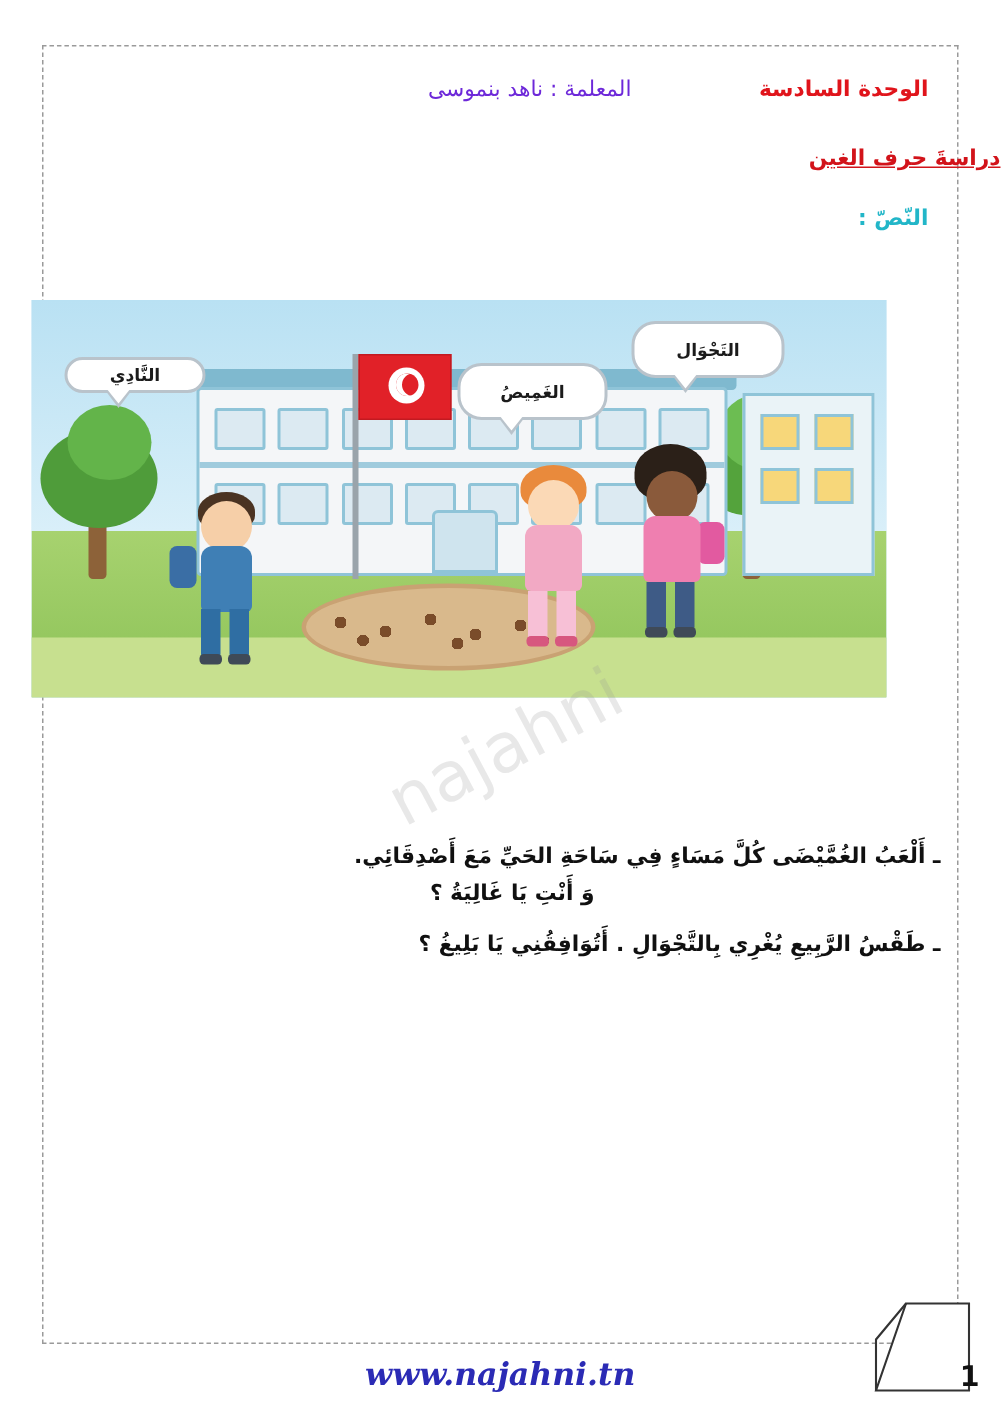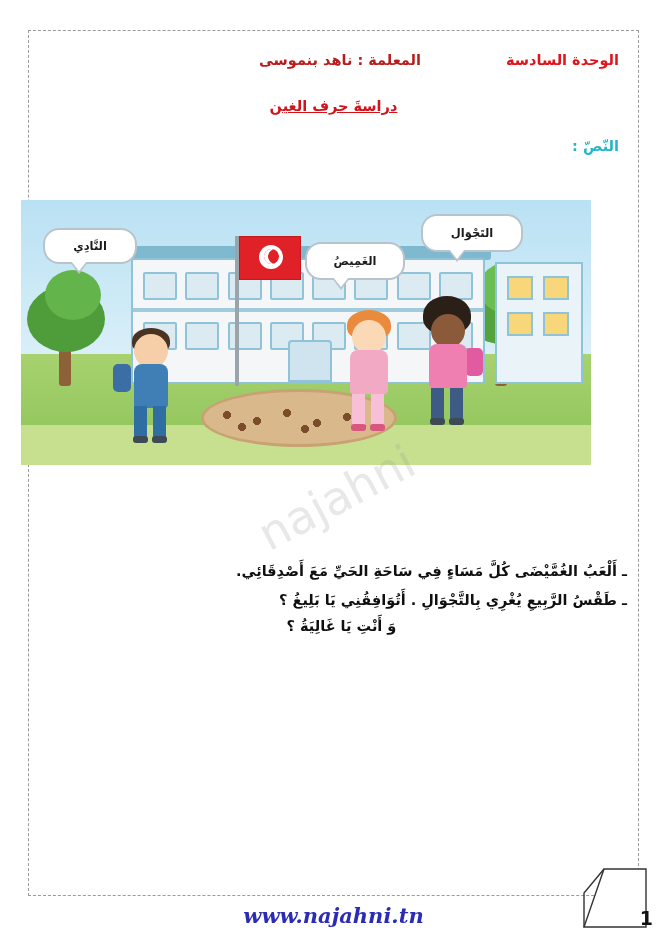--- a/index.html
+++ b/index.html
@@ -42,32 +42,31 @@
     top: 0;
     color: #e0141b;
     font-size: 14.5px;
     font-weight: bold;
     white-space: nowrap;
   }
   .teacher-name {
     position: absolute;
     right: 198px;
     top: 0;
-    color: #b91c1c;
+    color: #6d28d9;
     font-size: 14.5px;
-    font-weight: bold;
+    font-weight: normal;
     white-space: nowrap;
   }
 
   .lesson-title {
     position: absolute;
     top: 98px;
     left: 0;
     right: 0;
-    text-align: center;
     color: #d2131a;
     font-size: 14.5px;
     font-weight: bold;
     text-decoration: underline;
   }
 
   .text-label {
     position: absolute;
     top: 138px;
     right: 48px;
@@ -491,31 +490,31 @@
     <div class="backpack" style="left:48px; top:44px; background:#e25aa0;"></div>
     <div class="kid-body" style="left:12px; top:40px; width:38px; background:#ef7fb0;"></div>
     <div class="kid-legs" style="left:14px; top:84px;">
       <div class="leg" style="left:0; background:#3e5b86;"></div>
       <div class="leg" style="left:19px; background:#3e5b86;"></div>
       <div class="shoe" style="left:-1px; top:30px;"></div>
       <div class="shoe" style="left:18px; top:30px;"></div>
     </div>
   </div>
 
-  <div class="bubble" style="left:22px; top:28px; width:94px; height:36px;">النَّادِي</div>
+  <div class="bubble" style="left:22px; top:38px; width:94px; height:24px;">النَّادِي</div>
   <div class="bubble" style="left:400px; top:14px; width:102px; height:38px;">التَجْوَال</div>
   <div class="bubble" style="left:284px; top:42px; width:100px; height:38px;">الغَمِيصُ</div>
 </div>
 
 <div class="watermark">najahni</div>
 
 <div class="dialogue">
   <div class="dialogue-line">ـ أَلْعَبُ الغُمَّيْضَى كُلَّ مَسَاءٍ فِي سَاحَةِ الحَيِّ مَعَ أَصْدِقَائِي.</div>
+  <div class="dialogue-line sub" style="text-align:center;">وَ أَنْتِ يَا غَالِيَةُ ؟</div>
   <div class="dialogue-line">ـ طَقْسُ الرَّبِيعِ يُغْرِي بِالتَّجْوَالِ . أَتُوَافِقُنِي يَا بَلِيغُ ؟</div>
-  <div class="dialogue-line sub" style="text-align:center;">وَ أَنْتِ يَا غَالِيَةُ ؟</div>
 </div>
 
 <div class="corner">
   <svg width="66" height="62" viewBox="0 0 66 62">
     <path d="M22,2 L64,2 L64,60 L2,60 Z" fill="#ffffff" stroke="#333333" stroke-width="1.4"></path>
     <path d="M22,2 L2,26 L2,60" fill="none" stroke="#333333" stroke-width="1.4"></path>
   </svg>
 </div>
 <div class="corner-number">1</div>
 

